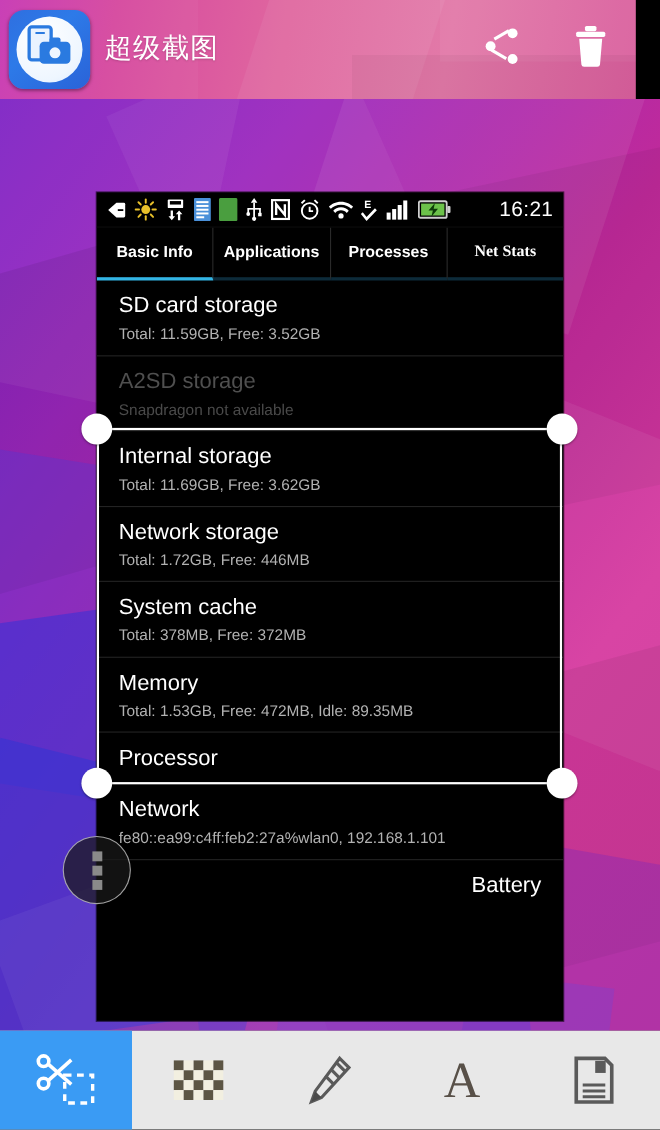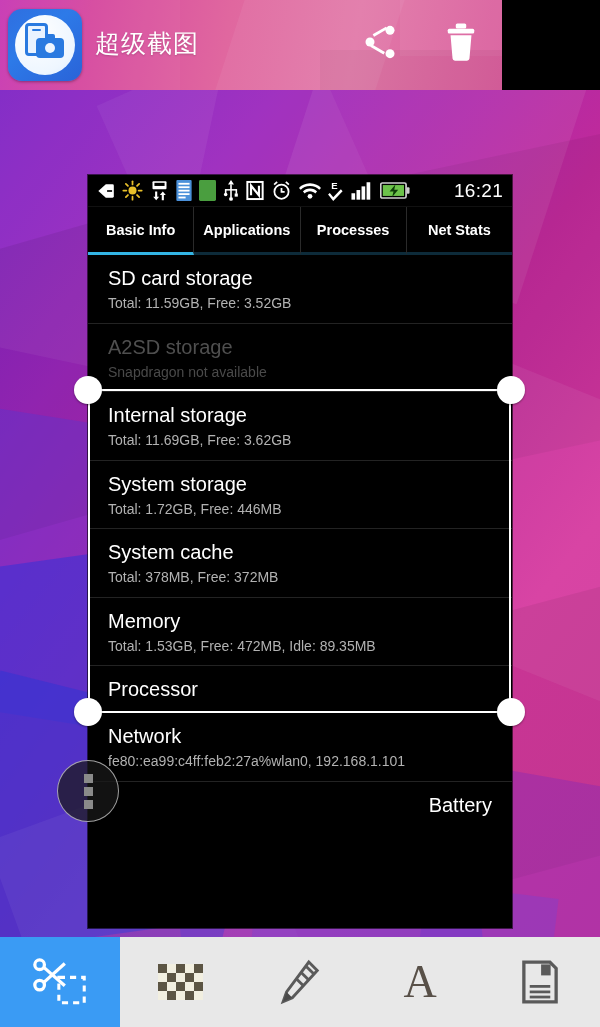--- a/index.html
+++ b/index.html
@@ -6,21 +6,21 @@
   html, body {
     width: 600px; height: 1027px;
     overflow: hidden;
     font-family: "Liberation Sans", sans-serif;
     background: #000;
   }
   #app { position: relative; width: 600px; height: 1027px; overflow: hidden; }
 
   
   #topbar {
-    position: absolute; left: 0; top: 0; width: 502px; height: 90px;
+    position: absolute; left: 0; top: 0; width: 578px; height: 90px;
     overflow: hidden;
     background: linear-gradient(100deg,#c83ab4 0%, #d6499f 18%, #e0679f 45%, #e279a8 70%, #da5f9e 100%);
     font-family: Liberation Mono, monospace;
   }
   #topbar .poly { position: absolute; inset: 0; }
   #topbar .poly span { position: absolute; display: block; }
   .app-icon {
     position: absolute; left: 8px; top: 9px; width: 74px; height: 72px;
     border-radius: 14px;
     background: linear-gradient(140deg,#2f6fe0 0%, #2d7ae8 40%, #2a63d8 100%);
@@ -86,21 +86,21 @@
   }
   
   .tabs { display:flex; height: 48px; background:#000; }
   .tab {
     flex: 1; display:flex; align-items:center; justify-content:center;
     color:#ffffff; font-size: 14.5px; font-weight: bold;
     border-right: 1px solid #2a2a2a;
     border-bottom: 3px solid #0d2b3a;
     position: relative;
   }
-  .tab:last-child { border-right: none; }
+  .tab:last-child { border-right: none; font-family: Liberation Serif, serif; }
   .tab.active { border-bottom-color: #33b5e5; }
   
   .rows { background:#000; }
   .row { padding: 11px 20px 10px 20px; border-bottom: 1px solid #232323; }
   .row:last-child { border-bottom: none; text-align: right; }
   .row .rt { color:#ffffff; font-size: 20px; font-weight: 400; line-height: 1.25; }
   .row .rs { color:#b2b2b2; font-size: 14px; margin-top: 4px; line-height: 1.25; }
   .row.disabled .rt { color:#4f4f4f; }
   .row.disabled .rs { color:#4a4a4a; }
 
@@ -296,21 +296,21 @@
       </div>
       <div class="row disabled">
         <div class="rt">A2SD storage</div>
         <div class="rs">Snapdragon not available</div>
       </div>
       <div class="row">
         <div class="rt">Internal storage</div>
         <div class="rs">Total: 11.69GB, Free: 3.62GB</div>
       </div>
       <div class="row">
-        <div class="rt">System storage</div>
+        <div class="rt">Network storage</div>
         <div class="rs">Total: 1.72GB, Free: 446MB</div>
       </div>
       <div class="row">
         <div class="rt">System cache</div>
         <div class="rs">Total: 378MB, Free: 372MB</div>
       </div>
       <div class="row">
         <div class="rt">Memory</div>
         <div class="rs">Total: 1.53GB, Free: 472MB, Idle: 89.35MB</div>
       </div>

